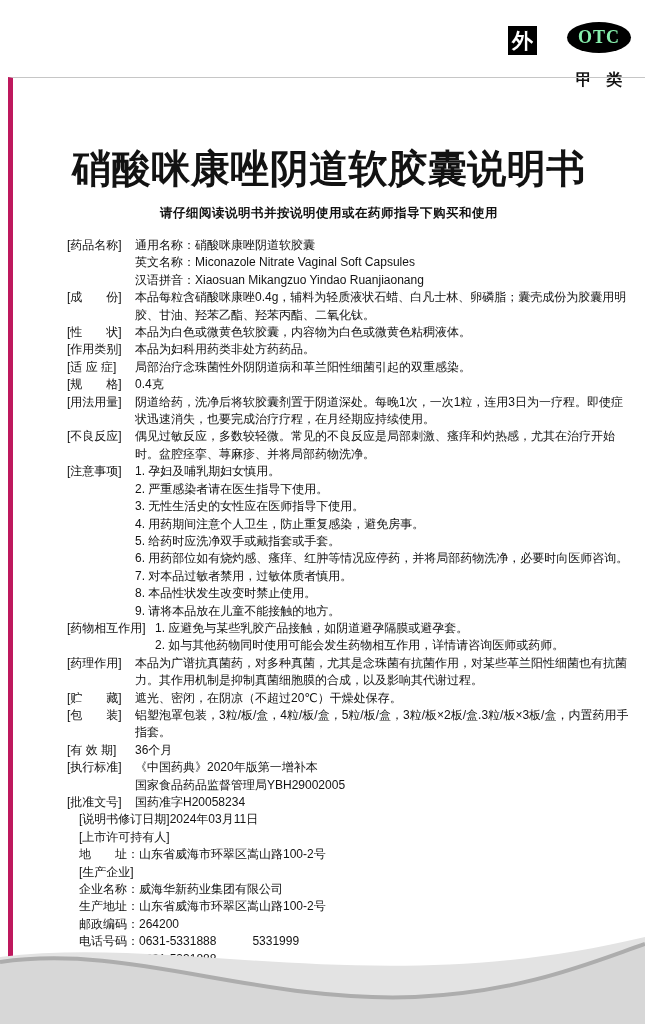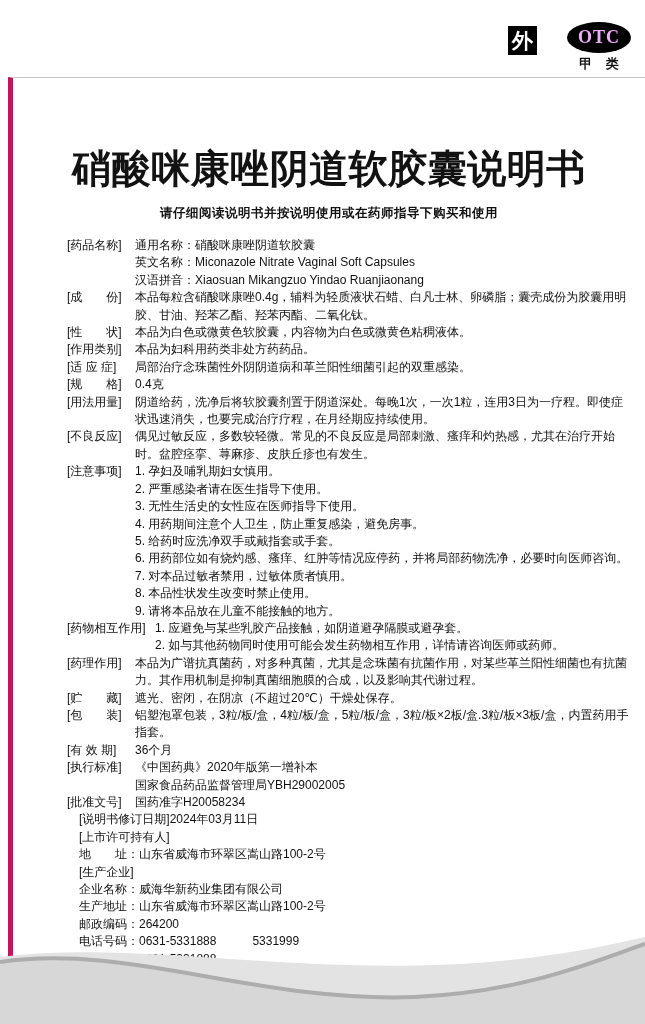--- a/index.html
+++ b/index.html
@@ -15,25 +15,25 @@
   }
   
   .wai-box{
     position:absolute;top:26px;right:108px;width:29px;height:29px;
     background:#000;color:#fff;font-size:21px;font-weight:bold;
     display:flex;align-items:center;justify-content:center;
   }
   .otc-wrap{position:absolute;top:22px;right:12px;width:68px;text-align:center;}
   .otc-ellipse{
     width:64px;height:31px;margin:0 auto;background:#000;border-radius:50%;
-    color:#f0abfc;font-weight:bold;font-size:18px;letter-spacing:1px;
+    color:#86efac;font-weight:bold;font-size:18px;letter-spacing:1px;
     display:flex;align-items:center;justify-content:center;
     font-family:"Liberation Serif","DejaVu Serif",serif;
   }
-  .otc-class{font-size:13px;font-weight:bold;letter-spacing:5px;margin-top:2px;padding-left:5px;}
+  .otc-class{font-size:16px;font-weight:bold;letter-spacing:5px;margin-top:17px;padding-left:5px;}
   
   .title{
     margin-top:64px;text-align:center;
     font-size:39px;font-weight:bold;letter-spacing:0.5px;white-space:nowrap;
   }
   .subtitle{
     text-align:center;font-size:12.5px;font-weight:bold;margin-top:9px;letter-spacing:0.5px;
   }
   
   .leaflet{
@@ -102,21 +102,21 @@
       <div class="content">0.4克</div>
     </div>
 
     <div class="row">
       <span class="lbl">[用法用量]</span>
       <div class="content">阴道给药，洗净后将软胶囊剂置于阴道深处。每晚1次，一次1粒，连用3日为一疗程。即使症状迅速消失，也要完成治疗疗程，在月经期应持续使用。</div>
     </div>
 
     <div class="row">
       <span class="lbl">[不良反应]</span>
-      <div class="content">偶见过敏反应，多数较轻微。常见的不良反应是局部刺激、瘙痒和灼热感，尤其在治疗开始时。盆腔痉挛、荨麻疹、皮肤丘疹也有发生。</div>
+      <div class="content">偶见过敏反应，多数较轻微。常见的不良反应是局部刺激、瘙痒和灼热感，尤其在治疗开始时。盆腔痉挛、荨麻疹、并将局部药物洗净。</div>
     </div>
 
 
     <div class="row">
       <span class="lbl">[注意事项]</span>
       <div class="content">
         <div class="line">1. 孕妇及哺乳期妇女慎用。</div>
         <div class="line">2. 严重感染者请在医生指导下使用。</div>
         <div class="line">3. 无性生活史的女性应在医师指导下使用。</div>
         <div class="line">4. 用药期间注意个人卫生，防止重复感染，避免房事。</div>

